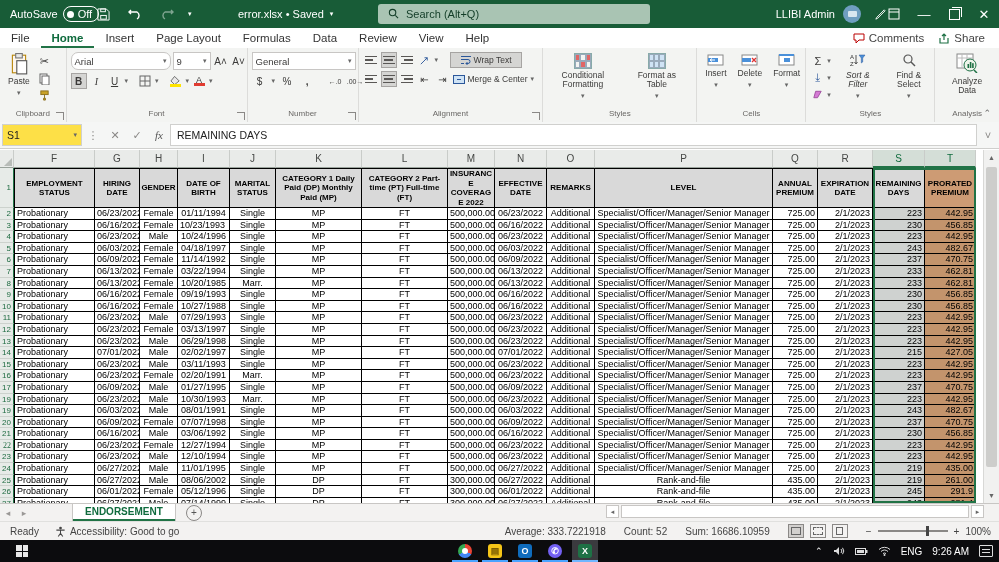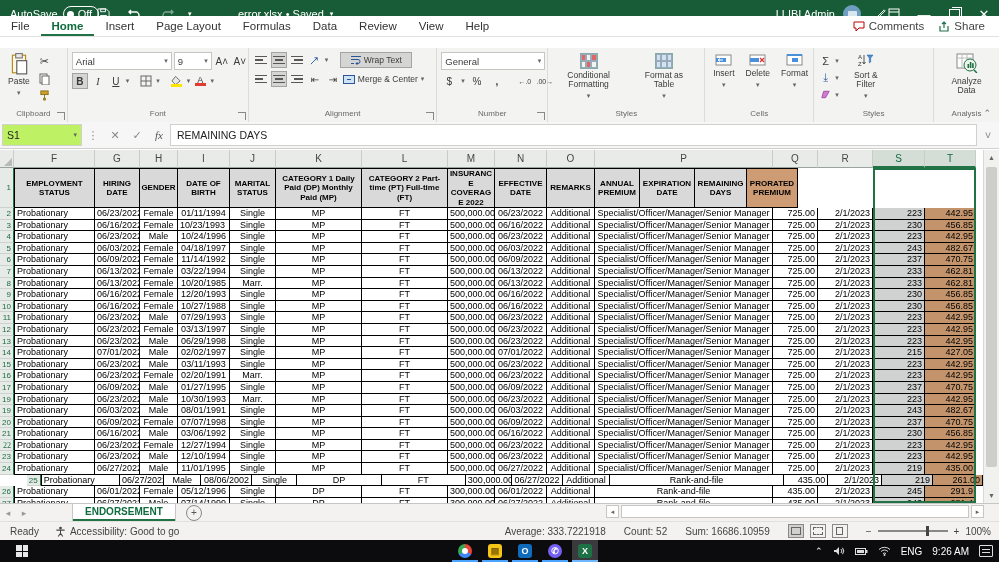--- a/index.html
+++ b/index.html
@@ -13,21 +13,21 @@
   .dot{width:7px;height:7px;border-radius:50%;background:#fff;}
   .tbicon{width:22px;height:22px;display:flex;align-items:center;justify-content:center;}
   .searchbox{left:378px;width:262px;top:4px;height:20px;background:#a9c4b3;border-radius:3px;color:#123d27;
              display:flex;align-items:center;gap:7px;padding-left:10px;font-size:11px;position:absolute;}
   .avatar{width:18px;height:18px;border-radius:50%;background:#6f9ec0;display:flex;align-items:center;justify-content:center;}
   .avatar i{display:block;width:9px;height:6px;background:#d8e6ef;border-radius:1px;}
   .winbtn{width:30px;height:28px;display:flex;align-items:center;justify-content:center;font-size:13px;}
   .restore-ic{width:9px;height:9px;border:1px solid #fff;position:relative;}
   .restore-ic:before{content:"";position:absolute;left:2px;top:-3px;width:9px;height:9px;border:1px solid #fff;border-bottom:none;border-left:none;}
   
-  .tabrow{left:0;top:16px;width:999px;height:20px;background:#fff;display:flex;align-items:center;font-size:11.5px;color:#333;border-bottom:1px solid #e2e2e0;}
+  .tabrow{left:0;top:28px;width:999px;height:20px;background:#fff;display:flex;align-items:center;font-size:11.5px;color:#333;border-bottom:1px solid #e2e2e0;}
   .rtab{padding:0 11px;height:20px;line-height:20px;}
   .rtab.active{font-weight:bold;color:#0f6b3d;box-shadow:inset 0 -2px 0 #217346;}
   .tabrow-right{margin-left:auto;display:flex;align-items:center;gap:14px;padding-right:14px;color:#444;}
   .trbtn{display:flex;align-items:center;gap:4px;}
   
   .ribbon{left:0;top:48px;width:999px;height:74px;background:#f3f4f2;border-bottom:1px solid #d2d2d0;display:flex;font-size:8.5px;color:#3b3a39;}
   .rgroup{display:flex;flex-direction:column;border-right:1px solid #dcdcda;position:relative;}
   .rg-body{flex:1;display:flex;align-items:flex-start;padding:4px 4px 0 4px;gap:3px;}
   .rg-label{height:14px;text-align:center;font-size:8px;color:#6a6866;line-height:12px;}
   .launcher{position:absolute;right:2px;bottom:2px;width:7px;height:7px;border-left:1px solid #8a8886;border-bottom:1px solid #8a8886;transform:rotate(180deg);}
@@ -41,21 +41,21 @@
   .fmtbtn.on{background:#d5d5d3;border:1px solid #a6a4a2;box-sizing:border-box;}
   .albars{display:flex;flex-direction:column;gap:2px;width:12px;}
   .albars span{height:1.5px;background:#5a5856;display:block;}
   .al-l span:nth-child(2){width:70%;} .al-c span:nth-child(2){width:70%;margin:0 auto;} .al-r span:nth-child(2){width:70%;margin-left:auto;}
   .colorbar{width:11px;height:3px;display:block;margin-top:-1px;}
   .two-line{width:58px;white-space:normal;}
   .grid-ic{width:16px;height:14px;border:1px solid #8aa;display:grid;grid-template-columns:1fr 1fr 1fr;grid-template-rows:1fr 1fr;}
   .grid-ic i{border:0.5px solid #9ab;}
   
   .fbar{left:0;top:122px;width:999px;height:26px;background:#f5f6f5;display:flex;align-items:center;border-bottom:1px solid #cfcfcd;}
-  .namebox{width:70px;height:20px;background:#bef264;border:1px solid #d0d0ce;margin-left:2px;display:flex;align-items:center;justify-content:space-between;padding:0 4px;font-size:10.5px;color:#222;}
+  .namebox{width:70px;height:20px;background:#fde047;border:1px solid #d0d0ce;margin-left:2px;display:flex;align-items:center;justify-content:space-between;padding:0 4px;font-size:10.5px;color:#222;}
   .fb-ic{width:22px;text-align:center;color:#8a8886;font-size:11px;}
   .fbox{flex:1;height:20px;background:#fff;border:1px solid #d0d0ce;display:flex;align-items:center;padding-left:6px;font-size:10.5px;color:#222;}
   
   .grid{left:0;top:150px;width:983px;height:353px;background:#fff;overflow:hidden;}
   .colheads{display:flex;height:18px;}
   .corner{width:14px;height:18px;background:#e9ebe9;border-right:1px solid #c9ccc9;border-bottom:1px solid #9aa39c;position:relative;box-sizing:border-box;}
   .corner:after{content:"";position:absolute;right:1px;bottom:1px;border-left:8px solid transparent;border-bottom:8px solid #b8bcb8;}
   .colhdr{box-sizing:border-box;height:18px;line-height:17px;text-align:center;font-size:10px;color:#454745;background:#e9ebe9;border-right:1px solid #c9ccc9;border-bottom:1px solid #9aa39c;}
   .colhdr.colsel{background:#d4ded7;color:#0f6b3d;border-bottom:2px solid #217346;}
   .grow{display:flex;}
@@ -136,20 +136,29 @@
       <svg width="14" height="12" viewBox="0 0 14 12">
           <path d="M11 3 L13 5 L11 7 M13 5 H5 a4 4 0 0 0 0 7" fill="none" stroke="#fff" stroke-width="1.4" transform="translate(0,-1)"></path>
         </svg>
     </span>
     <span class="chv" style="color:#fff">▾</span>
   </div>
   <div class="tb-item" style="left:238px;gap:6px;">
     <span>error.xlsx • Saved</span>
     <span class="chv" style="color:#fff">▾</span>
   </div>
+  <div class="searchbox">
+    <span>
+      <svg width="11" height="11" viewBox="0 0 12 12">
+          <circle cx="5" cy="5" r="3.5" fill="none" stroke="#123d27" stroke-width="1.2"></circle>
+          <path d="M8 8 L11 11" stroke="#123d27" stroke-width="1.2"></path>
+        </svg>
+    </span>
+    <span>Search (Alt+Q)</span>
+  </div>
   <div class="tb-item" style="right:108px;gap:8px;">
     <span>LLIBI Admin</span>
     <span class="avatar">
         <i></i>
       </span>
     <span class="tbicon">
       <svg width="13" height="13" viewBox="0 0 14 14">
           <path d="M2 12 L4 11 L12 3 L11 2 L3 10 Z" fill="none" stroke="#fff"></path>
         </svg>
     </span>
@@ -224,21 +233,21 @@
         </span>
       </div>
     </div>
     <div class="rg-label">Clipboard</div>
     <span class="launcher"></span>
   </div>
 
   <div class="rgroup" style="width:180px;">
     <div class="rg-body" style="flex-direction:column;gap:3px;">
       <div class="rowflex">
-        <span class="combo" style="width:92px;">
+        <span class="combo" style="width:92px;border-radius:7px;">
             <span>Arial</span>
             <span class="chv">▾</span>
           </span>
         <span class="combo" style="width:30px;">
             <span>9</span>
             <span class="chv">▾</span>
           </span>
         <span class="fmtbtn">A˄</span>
         <span class="fmtbtn">A˅</span>
       </div>
@@ -261,20 +270,40 @@
               <path d="M5 0 L10 5 L5 9 L1 5 Z" fill="#e8e8e8" stroke="#666"></path>
             </svg>
           <span class="colorbar" style="background:#ffe400;"></span>
         </span>
           <span class="chv">▾</span>
         <span class="fmtbtn" style="flex-direction:column;font-size:9px;line-height:8px;">A<span class="colorbar" style="background:#e03c31;"></span></span>
           <span class="chv">▾</span>
       </div>
     </div>
     <div class="rg-label">Font</div>
+    <span class="launcher"></span>
+  </div>
+
+  <div class="rgroup" style="width:110px;">
+    <div class="rg-body" style="flex-direction:column;gap:3px;">
+      <span class="combo" style="width:96px;">
+          <span>General</span>
+          <span class="chv">▾</span>
+        </span>
+      <div class="rowflex" style="gap:4px;">
+        <span class="fmtbtn">$</span>
+          <span class="chv">▾</span>
+        <span class="fmtbtn">%</span>
+        <span class="fmtbtn" style="font-weight:bold;">,</span>
+        <span style="width:4px;"></span>
+        <span class="fmtbtn" style="font-size:7px;">←.0</span>
+        <span class="fmtbtn" style="font-size:7px;">.00→</span>
+      </div>
+    </div>
+    <div class="rg-label">Number</div>
     <span class="launcher"></span>
   </div>
 
   <div class="rgroup" style="width:202px;">
     <div class="rg-body" style="flex-direction:column;gap:3px;">
       <div class="rowflex">
         <span class="fmtbtn">
             <span class="albars al-l">
               <span></span>
               <span></span>
@@ -337,40 +366,20 @@
           <svg width="12" height="9" viewBox="0 0 12 9">
               <rect x="0.5" y="0.5" width="11" height="8" fill="#cfe3f5" stroke="#2b579a"></rect>
               <path d="M4 4.5 h4" stroke="#2b579a"></path>
             </svg>
           <span>Merge &amp; Center</span>
             <span class="chv">▾</span>
         </span>
       </div>
     </div>
     <div class="rg-label">Alignment</div>
-    <span class="launcher"></span>
-  </div>
-
-  <div class="rgroup" style="width:110px;">
-    <div class="rg-body" style="flex-direction:column;gap:3px;">
-      <span class="combo" style="width:96px;">
-          <span>General</span>
-          <span class="chv">▾</span>
-        </span>
-      <div class="rowflex" style="gap:4px;">
-        <span class="fmtbtn">$</span>
-          <span class="chv">▾</span>
-        <span class="fmtbtn">%</span>
-        <span class="fmtbtn" style="font-weight:bold;">,</span>
-        <span style="width:4px;"></span>
-        <span class="fmtbtn" style="font-size:7px;">←.0</span>
-        <span class="fmtbtn" style="font-size:7px;">.00→</span>
-      </div>
-    </div>
-    <div class="rg-label">Number</div>
     <span class="launcher"></span>
   </div>
 
   <div class="rgroup" style="width:168px;">
     <div class="rg-body" style="justify-content:space-around;width:100%;box-sizing:border-box;">
       <div class="bigbtn">
         <span class="grid-ic">
             <i style="background:#e06666;"></i>
             <i></i>
             <i style="background:#e06666;"></i>
@@ -452,21 +461,31 @@
       </div>
       <div class="bigbtn">
         <span>
           <svg width="16" height="14" viewBox="0 0 16 14">
               <text x="0" y="6" font-size="6" fill="#333">A</text>
               <text x="0" y="13" font-size="6" fill="#333">Z</text>
               <path d="M6 2 v9 M6 11 l-1.5 -2 M6 11 l1.5 -2" stroke="#555" fill="none"></path>
               <path d="M9 2 h6 l-2.3 3 v4 l-1.4 1 v-5 z" fill="#4a90d9" stroke="#2b579a" stroke-width="0.5"></path>
             </svg>
         </span>
-        <span class="two-line" style="width:40px;">Sort &amp; Filter</span>
+        <span class="two-line" style="width:40px;font-style:italic;">Sort &amp; Filter</span>
+          <span class="chv">▾</span>
+      </div>
+      <div class="bigbtn">
+        <span>
+          <svg width="14" height="14" viewBox="0 0 14 14">
+              <circle cx="6" cy="6" r="4" fill="none" stroke="#555" stroke-width="1.2"></circle>
+              <path d="M9 9 L13 13" stroke="#555" stroke-width="1.4"></path>
+            </svg>
+        </span>
+        <span class="two-line" style="width:40px;">Find &amp; Select</span>
           <span class="chv">▾</span>
       </div>
     </div>
     <div class="rg-label">Styles</div>
   </div>
 
   <div class="rgroup" style="width:70px;border-right:none;">
     <div class="rg-body" style="justify-content:center;width:100%;box-sizing:border-box;">
       <div class="bigbtn">
         <span>
@@ -530,20 +549,21 @@
         <div class="h1cell" style="width: 81px; border-left: 1px solid rgb(0, 0, 0);">EMPLOYMENT STATUS</div>
         <div class="h1cell" style="width: 45px;">HIRING DATE</div>
         <div class="h1cell" style="width: 38px;">GENDER</div>
         <div class="h1cell" style="width: 52px;">DATE OF BIRTH</div>
         <div class="h1cell" style="width: 46px;">MARITAL STATUS</div>
         <div class="h1cell" style="width: 86px;">CATEGORY 1 Daily Paid (DP) Monthly Paid (MP)</div>
         <div class="h1cell" style="width: 86px;">CATEGORY 2 Part-time (PT) Full-time (FT)</div>
         <div class="h1cell" style="width: 47px;">INSURANCE COVERAGE 2022</div>
         <div class="h1cell" style="width: 52px;">EFFECTIVE DATE</div>
         <div class="h1cell" style="width: 48px;">REMARKS</div>
+        <div class="h1cell" style="width: 178px;">LEVEL</div>
         <div class="h1cell" style="width: 45px;">ANNUAL PREMIUM</div>
         <div class="h1cell" style="width: 55px;">EXPIRATION DATE</div>
         <div class="h1cell" style="width: 52px;">REMAINING DAYS</div>
         <div class="h1cell tanhdr" style="width: 51px;">PRORATED PREMIUM</div>
       </div>
       <div class="grow">
         <div class="rn" style="height: 11.6px; line-height: 11.6px;">2</div>
         <div class="cell" style="width: 81px; text-align: left; border-left: 1px solid rgb(0, 0, 0);">Probationary</div>
         <div class="cell" style="width: 45px; text-align: center;">06/23/2022</div>
         <div class="cell" style="width: 38px; text-align: center;">Female</div>
@@ -666,21 +686,21 @@
         <div class="cell" style="width: 45px; text-align: right;">725.00</div>
         <div class="cell" style="width: 55px; text-align: right;">2/1/2023</div>
         <div class="cell sgray" style="width: 52px; text-align: right;">233</div>
         <div class="cell stan" style="width: 51px; text-align: right;">462.81</div>
       </div>
       <div class="grow">
         <div class="rn" style="height: 11.6px; line-height: 11.6px;">9</div>
         <div class="cell" style="width: 81px; text-align: left; border-left: 1px solid rgb(0, 0, 0);">Probationary</div>
         <div class="cell" style="width: 45px; text-align: center;">06/16/2022</div>
         <div class="cell" style="width: 38px; text-align: center;">Female</div>
-        <div class="cell" style="width: 52px; text-align: center;">12/20/1993</div>
+        <div class="cell" style="width: 52px; text-align: center;">09/19/1993</div>
         <div class="cell" style="width: 46px; text-align: center;">Single</div>
         <div class="cell" style="width: 86px; text-align: center;">MP</div>
         <div class="cell" style="width: 86px; text-align: center;">FT</div>
         <div class="cell" style="width: 47px; text-align: right;">500,000.00</div>
         <div class="cell" style="width: 52px; text-align: center;">06/16/2022</div>
         <div class="cell" style="width: 48px; text-align: center;">Additional</div>
         <div class="cell" style="width: 178px; text-align: center;">Specialist/Officer/Manager/Senior Manager</div>
         <div class="cell" style="width: 45px; text-align: right;">725.00</div>
         <div class="cell" style="width: 55px; text-align: right;">2/1/2023</div>
         <div class="cell sgray" style="width: 52px; text-align: right;">230</div>
@@ -950,21 +970,21 @@
         <div class="cell" style="width: 47px; text-align: right;">500,000.00</div>
         <div class="cell" style="width: 52px; text-align: center;">06/27/2022</div>
         <div class="cell" style="width: 48px; text-align: center;">Additional</div>
         <div class="cell" style="width: 178px; text-align: center;">Specialist/Officer/Manager/Senior Manager</div>
         <div class="cell" style="width: 45px; text-align: right;">725.00</div>
         <div class="cell" style="width: 55px; text-align: right;">2/1/2023</div>
         <div class="cell sgray" style="width: 52px; text-align: right;">219</div>
         <div class="cell stan" style="width: 51px; text-align: right;">435.00</div>
       </div>
       <div class="grow">
-        <div class="rn" style="height: 11.6px; line-height: 11.6px; margin-left: 27px;">25</div>
+        <div class="rn" style="height: 11.6px; line-height: 11.6px;">25</div>
         <div class="cell" style="width: 81px; text-align: left; border-left: 1px solid rgb(0, 0, 0);">Probationary</div>
         <div class="cell" style="width: 45px; text-align: center;">06/27/2022</div>
         <div class="cell" style="width: 38px; text-align: center;">Male</div>
         <div class="cell" style="width: 52px; text-align: center;">08/06/2002</div>
         <div class="cell" style="width: 46px; text-align: center;">Single</div>
         <div class="cell" style="width: 86px; text-align: center;">DP</div>
         <div class="cell" style="width: 86px; text-align: center;">FT</div>
         <div class="cell" style="width: 47px; text-align: right;">300,000.00</div>
         <div class="cell" style="width: 52px; text-align: center;">06/27/2022</div>
         <div class="cell" style="width: 48px; text-align: center;">Additional</div>

